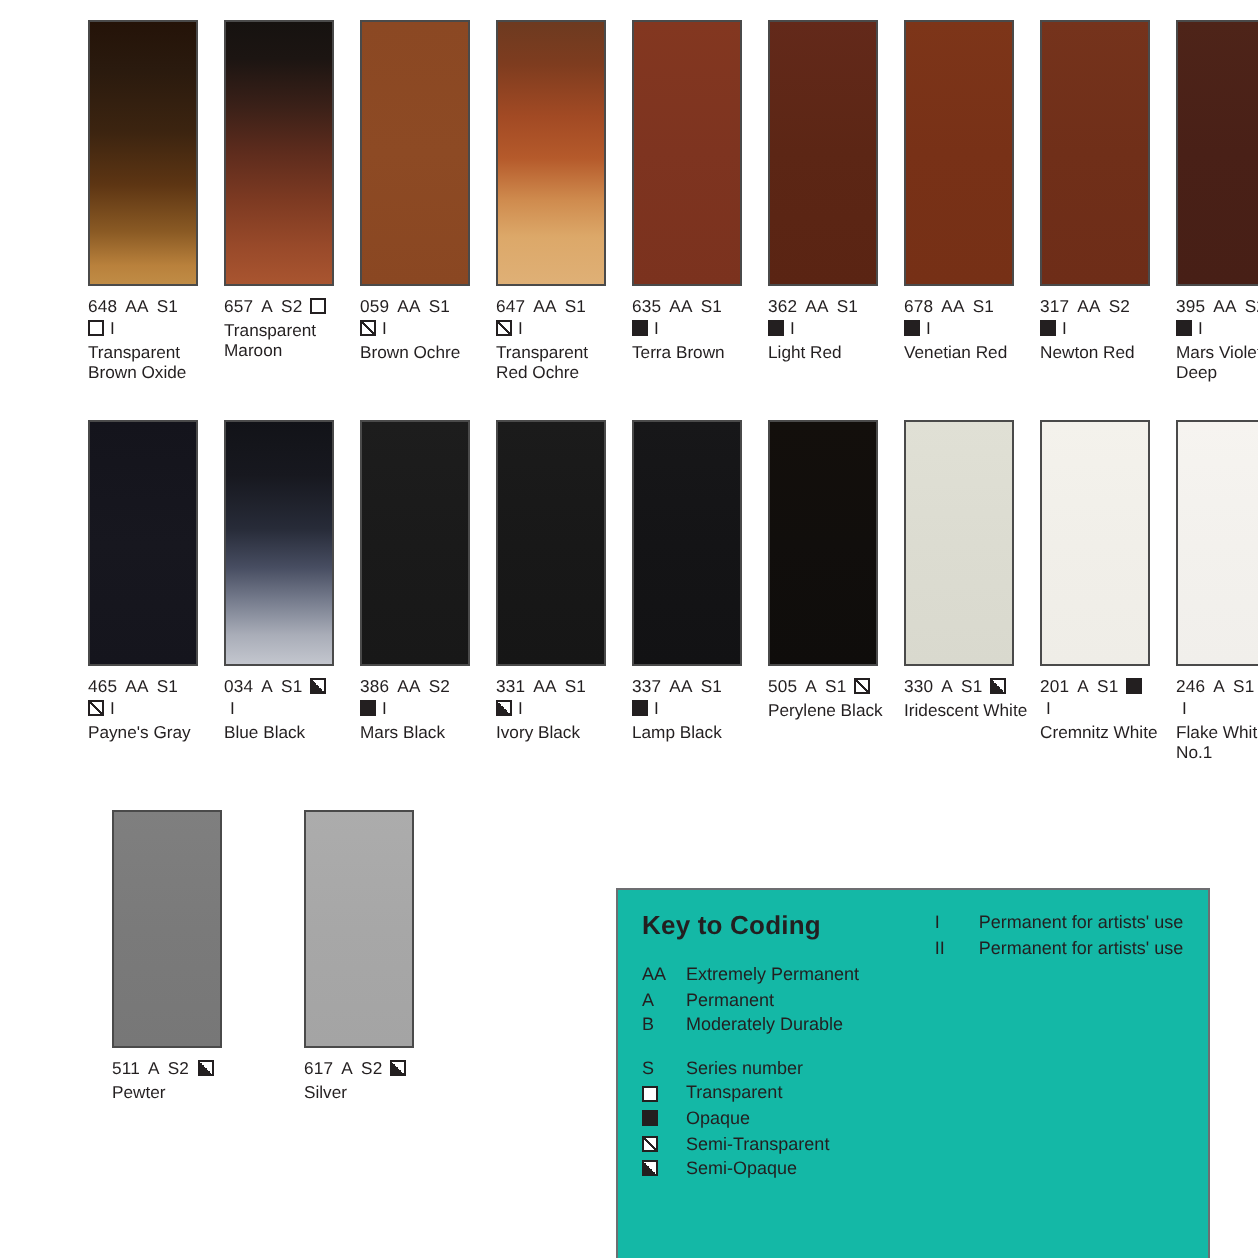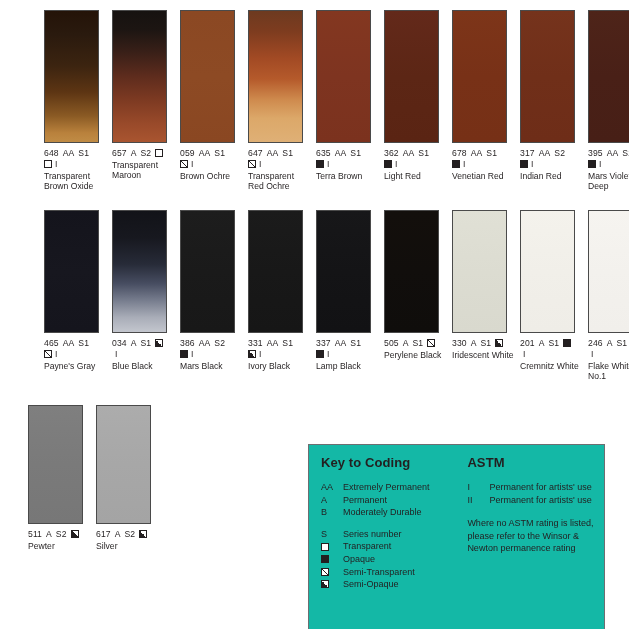--- a/index.html
+++ b/index.html
@@ -10,21 +10,21 @@
     color:#231f20;
     overflow:hidden;
     position:relative;
   }
   .chart{position:absolute;left:0;top:0;width:629px;height:629px;}
 
   
   .row{position:absolute;display:flex;padding-left:26px;}
   .row-1{left:18px;top:10px;}
   .row-2{left:18px;top:210px;}
-  .row-3{left:2px;top:405px;}
+  .row-3{left:30px;top:405px;gap:28px;}
 
   .cell{width:68px;position:relative;}
   .cell .swatch{
     width:55px;
     border:1px solid #4a4a4a;
     box-sizing:border-box;
     display:block;
   }
   .row-1 .swatch{height:133px;}
   .row-2 .swatch{height:123px;}
@@ -240,21 +240,21 @@
         <div class="meta">
           <div class="line">
             <span class="code">317</span>
             <span class="perm">AA</span>
             <span class="series">S2</span>
           </div>
           <div class="line">
             <span class="sym opaque"></span>
             <span class="astm">I</span>
           </div>
-          <div class="name">Indian Red</div>
+          <div class="name">Newton Red</div>
         </div>
       </div>
       <div class="cell">
         <div class="swatch" style="background: linear-gradient(rgb(78, 36, 25) 0%, rgb(73, 32, 23) 50%, rgb(71, 31, 22) 100%);"></div>
         <div class="meta">
           <div class="line">
             <span class="code">395</span>
             <span class="perm">AA</span>
             <span class="series">S2</span>
           </div>
@@ -467,29 +467,25 @@
         </div>
         <div class="key-row">
           <span class="k-sym">
               <span class="sym semi-opaque"></span>
             </span>
           <span>Semi-Opaque</span>
         </div>
       </div>
 
       <div class="key-col-right">
-        <div class="key-title">ASTM</div>
         <div class="astm-row">
           <span class="k">I</span>
           <span>Permanent for artists' use</span>
         </div>
         <div class="astm-row">
           <span class="k">II</span>
           <span>Permanent for artists' use</span>
         </div>
-        <div class="astm-note">Where no ASTM rating is listed,
-please refer to the Winsor &amp;
-Newton permanence rating</div>
       </div>
     </div>
   </div>
 
 </div>
 
 </body></html>

